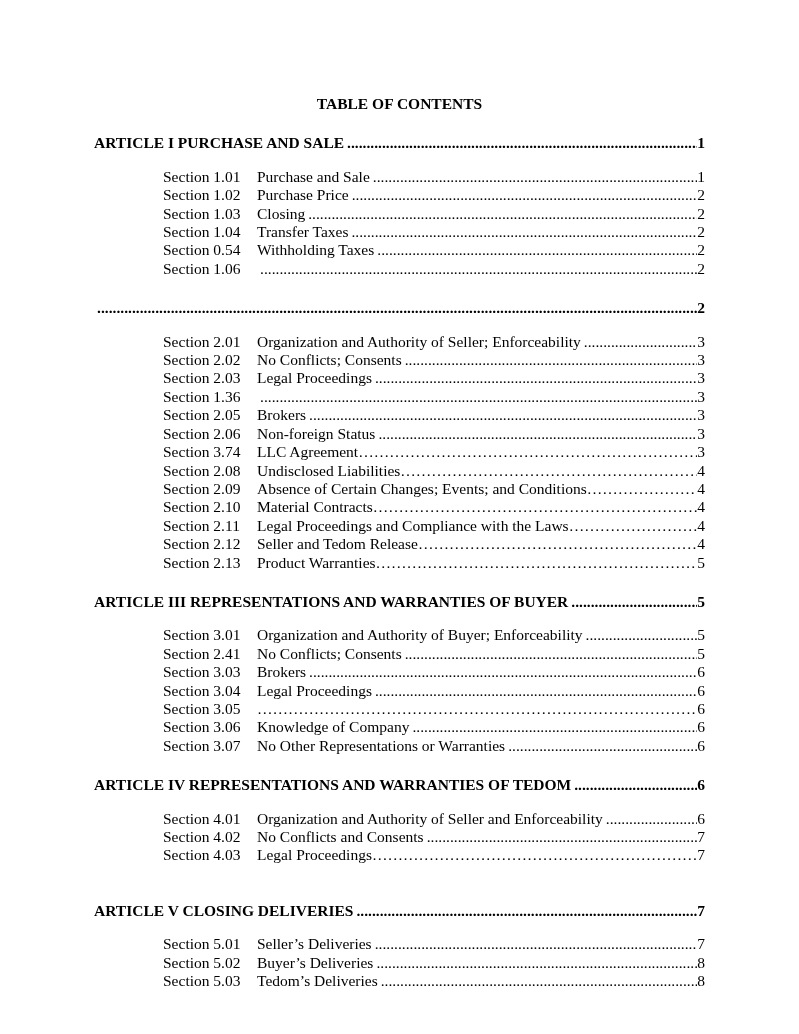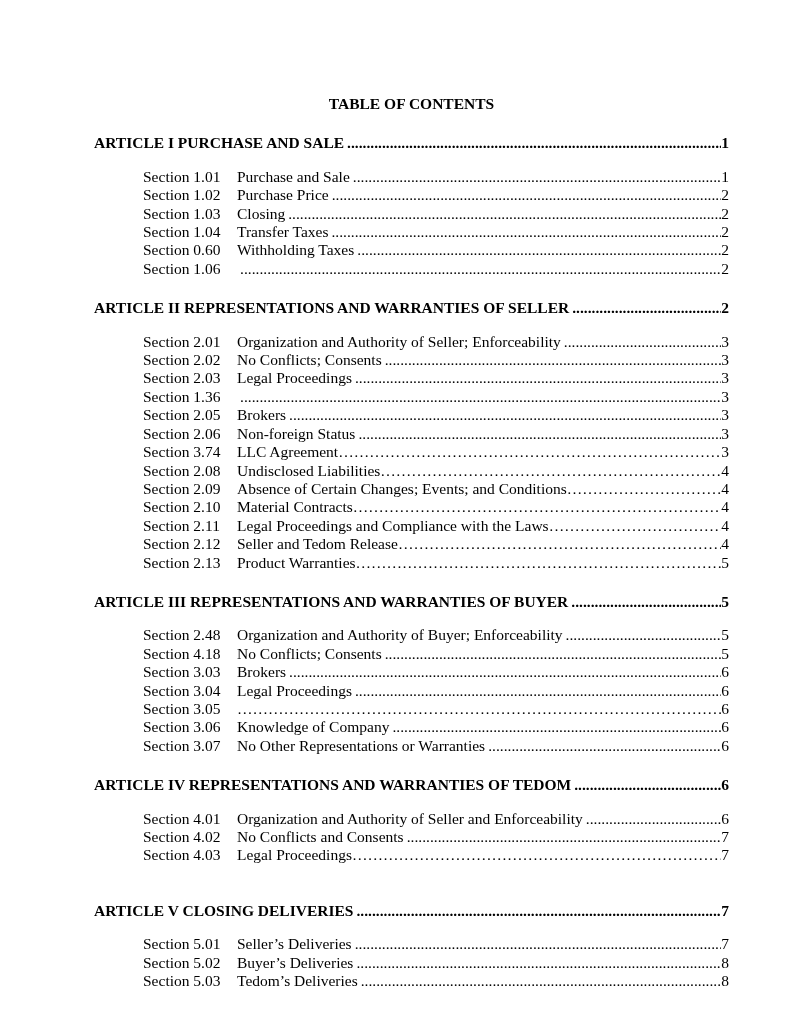--- a/index.html
+++ b/index.html
@@ -6,30 +6,30 @@
   html, body { margin: 0; padding: 0; }
   body {
     width: 799px; height: 1034px;
     background: #ffffff;
     color: #000000;
     font-family: "Liberation Serif", "DejaVu Serif", serif;
     font-size: 15.5px;
     line-height: 18.4px;
     overflow: hidden;
   }
-  .page { padding: 95px 70px 0 94px; }
+  .page { padding: 95px 94px 0 94px; }
   .toc-title {
     font-size: 15.5px; line-height: 18.4px;
     font-weight: 700; text-align: center;
     margin: 0 0 19px 0;
   }
   .row { display: flex; align-items: baseline; }
   .heading-row { font-weight: 700; margin: 21px 0 15px 0; }
   section.extra-space .heading-row { margin-top: 37px; }
-  .section-row { margin-left: 49px; font-family: Liberation Serif, serif; }
+  .section-row { margin-left: 69px; font-family: Liberation Serif, serif; }
   .section-row .label { flex: 0 0 94px; white-space: nowrap; }
   .row .title { flex: 0 0 auto; white-space: nowrap; }
   .leader { flex: 1 1 auto; overflow: hidden; white-space: nowrap; min-width: 8px; }
   .leader.dots { margin-left: 3px; }
   .leader.dots::after {
     content: "........................................................................................................................................................................................................";
   }
   .leader.ellipsis::after {
     content: "……………………………………………………………………………………";
   }
@@ -65,34 +65,33 @@
           <span class="leader dots"></span>
           <span class="page-num">2</span>
         </div>
         <div class="row section-row">
           <span class="label">Section 1.04</span>
           <span class="title">Transfer Taxes</span>
           <span class="leader dots"></span>
           <span class="page-num">2</span>
         </div>
         <div class="row section-row">
-          <span class="label">Section 0.60</span>
+          <span class="label">Section 0.54</span>
           <span class="title">Withholding Taxes</span>
           <span class="leader dots"></span>
           <span class="page-num">2</span>
         </div>
         <div class="row section-row">
           <span class="label">Section 1.06</span>
           <span class="leader dots"></span>
           <span class="page-num">2</span>
         </div>
       </section>
       <section>
         <div class="row heading-row">
-          <span class="title">ARTICLE II REPRESENTATIONS AND WARRANTIES OF SELLER</span>
           <span class="leader dots"></span>
           <span class="page-num">2</span>
         </div>
         <div class="row section-row">
           <span class="label">Section 2.01</span>
           <span class="title">Organization and Authority of Seller; Enforceability</span>
           <span class="leader dots"></span>
           <span class="page-num">3</span>
         </div>
         <div class="row section-row">
@@ -167,27 +166,27 @@
           <span class="page-num">5</span>
         </div>
       </section>
       <section>
         <div class="row heading-row">
           <span class="title">ARTICLE III REPRESENTATIONS AND WARRANTIES OF BUYER</span>
           <span class="leader dots"></span>
           <span class="page-num">5</span>
         </div>
         <div class="row section-row">
-          <span class="label">Section 2.48</span>
+          <span class="label">Section 3.01</span>
           <span class="title">Organization and Authority of Buyer; Enforceability</span>
           <span class="leader dots"></span>
           <span class="page-num">5</span>
         </div>
         <div class="row section-row">
-          <span class="label">Section 4.18</span>
+          <span class="label">Section 2.41</span>
           <span class="title">No Conflicts; Consents</span>
           <span class="leader dots"></span>
           <span class="page-num">5</span>
         </div>
         <div class="row section-row">
           <span class="label">Section 3.03</span>
           <span class="title">Brokers</span>
           <span class="leader dots"></span>
           <span class="page-num">6</span>
         </div>

